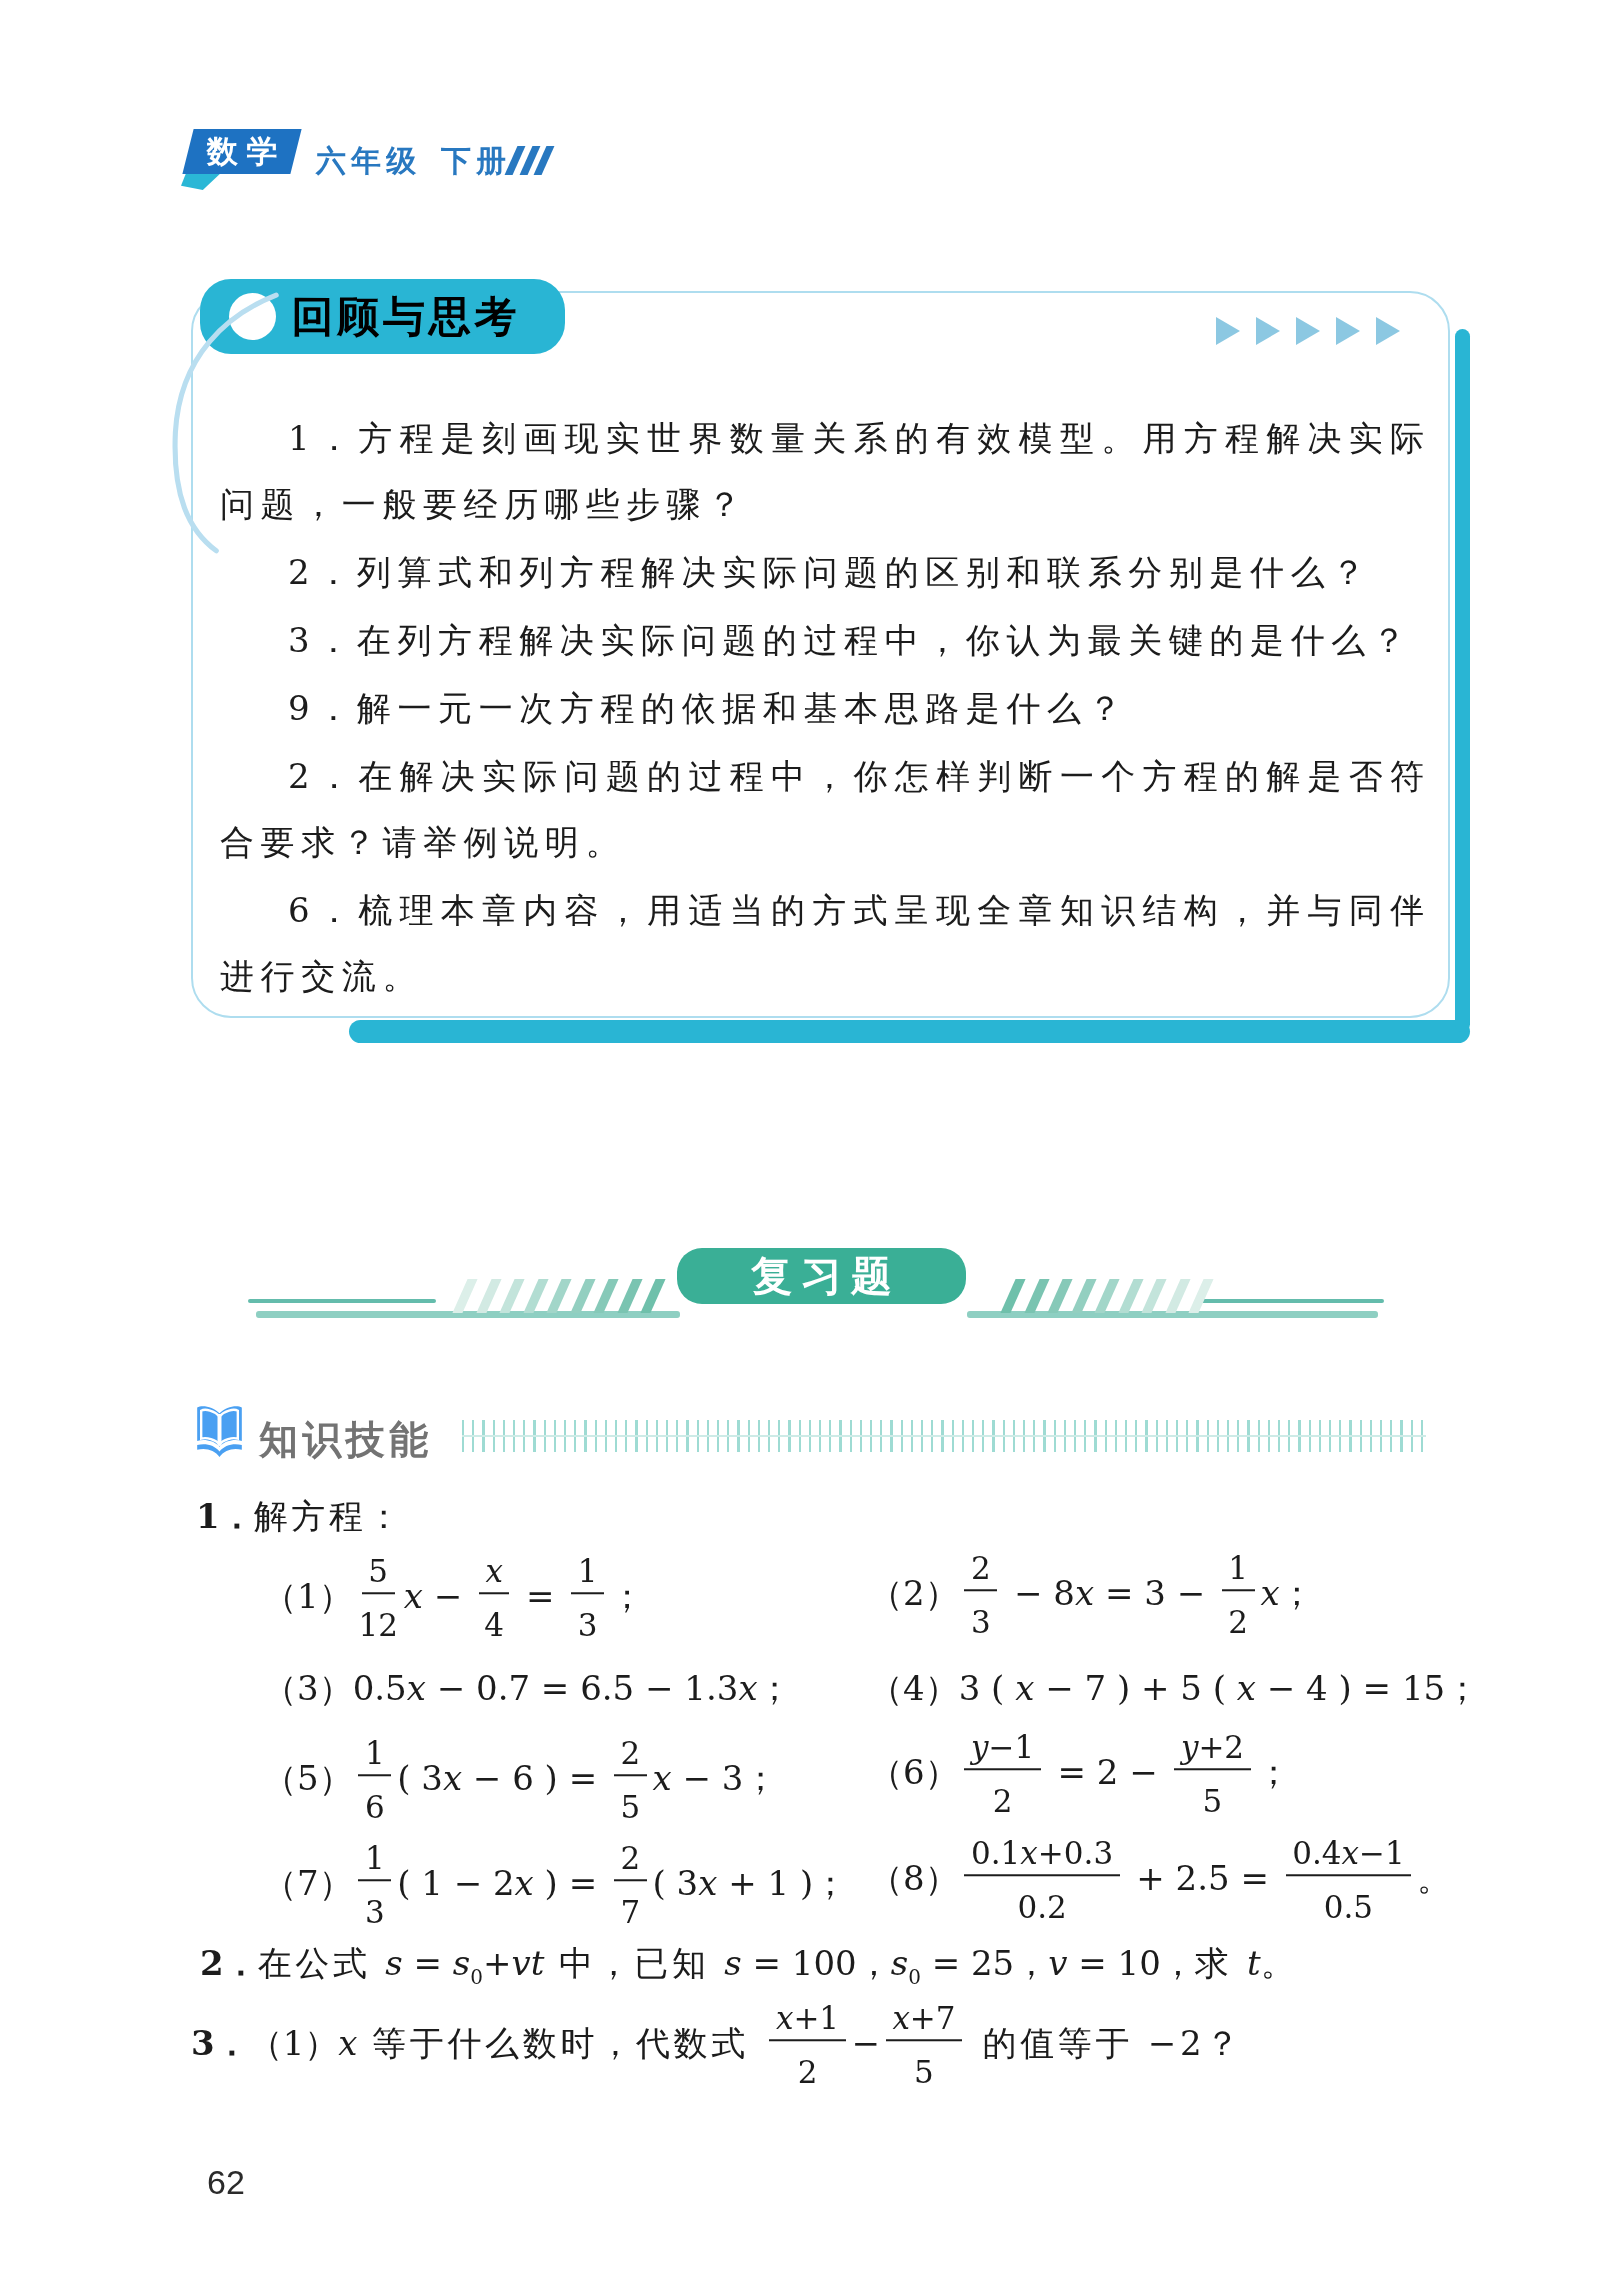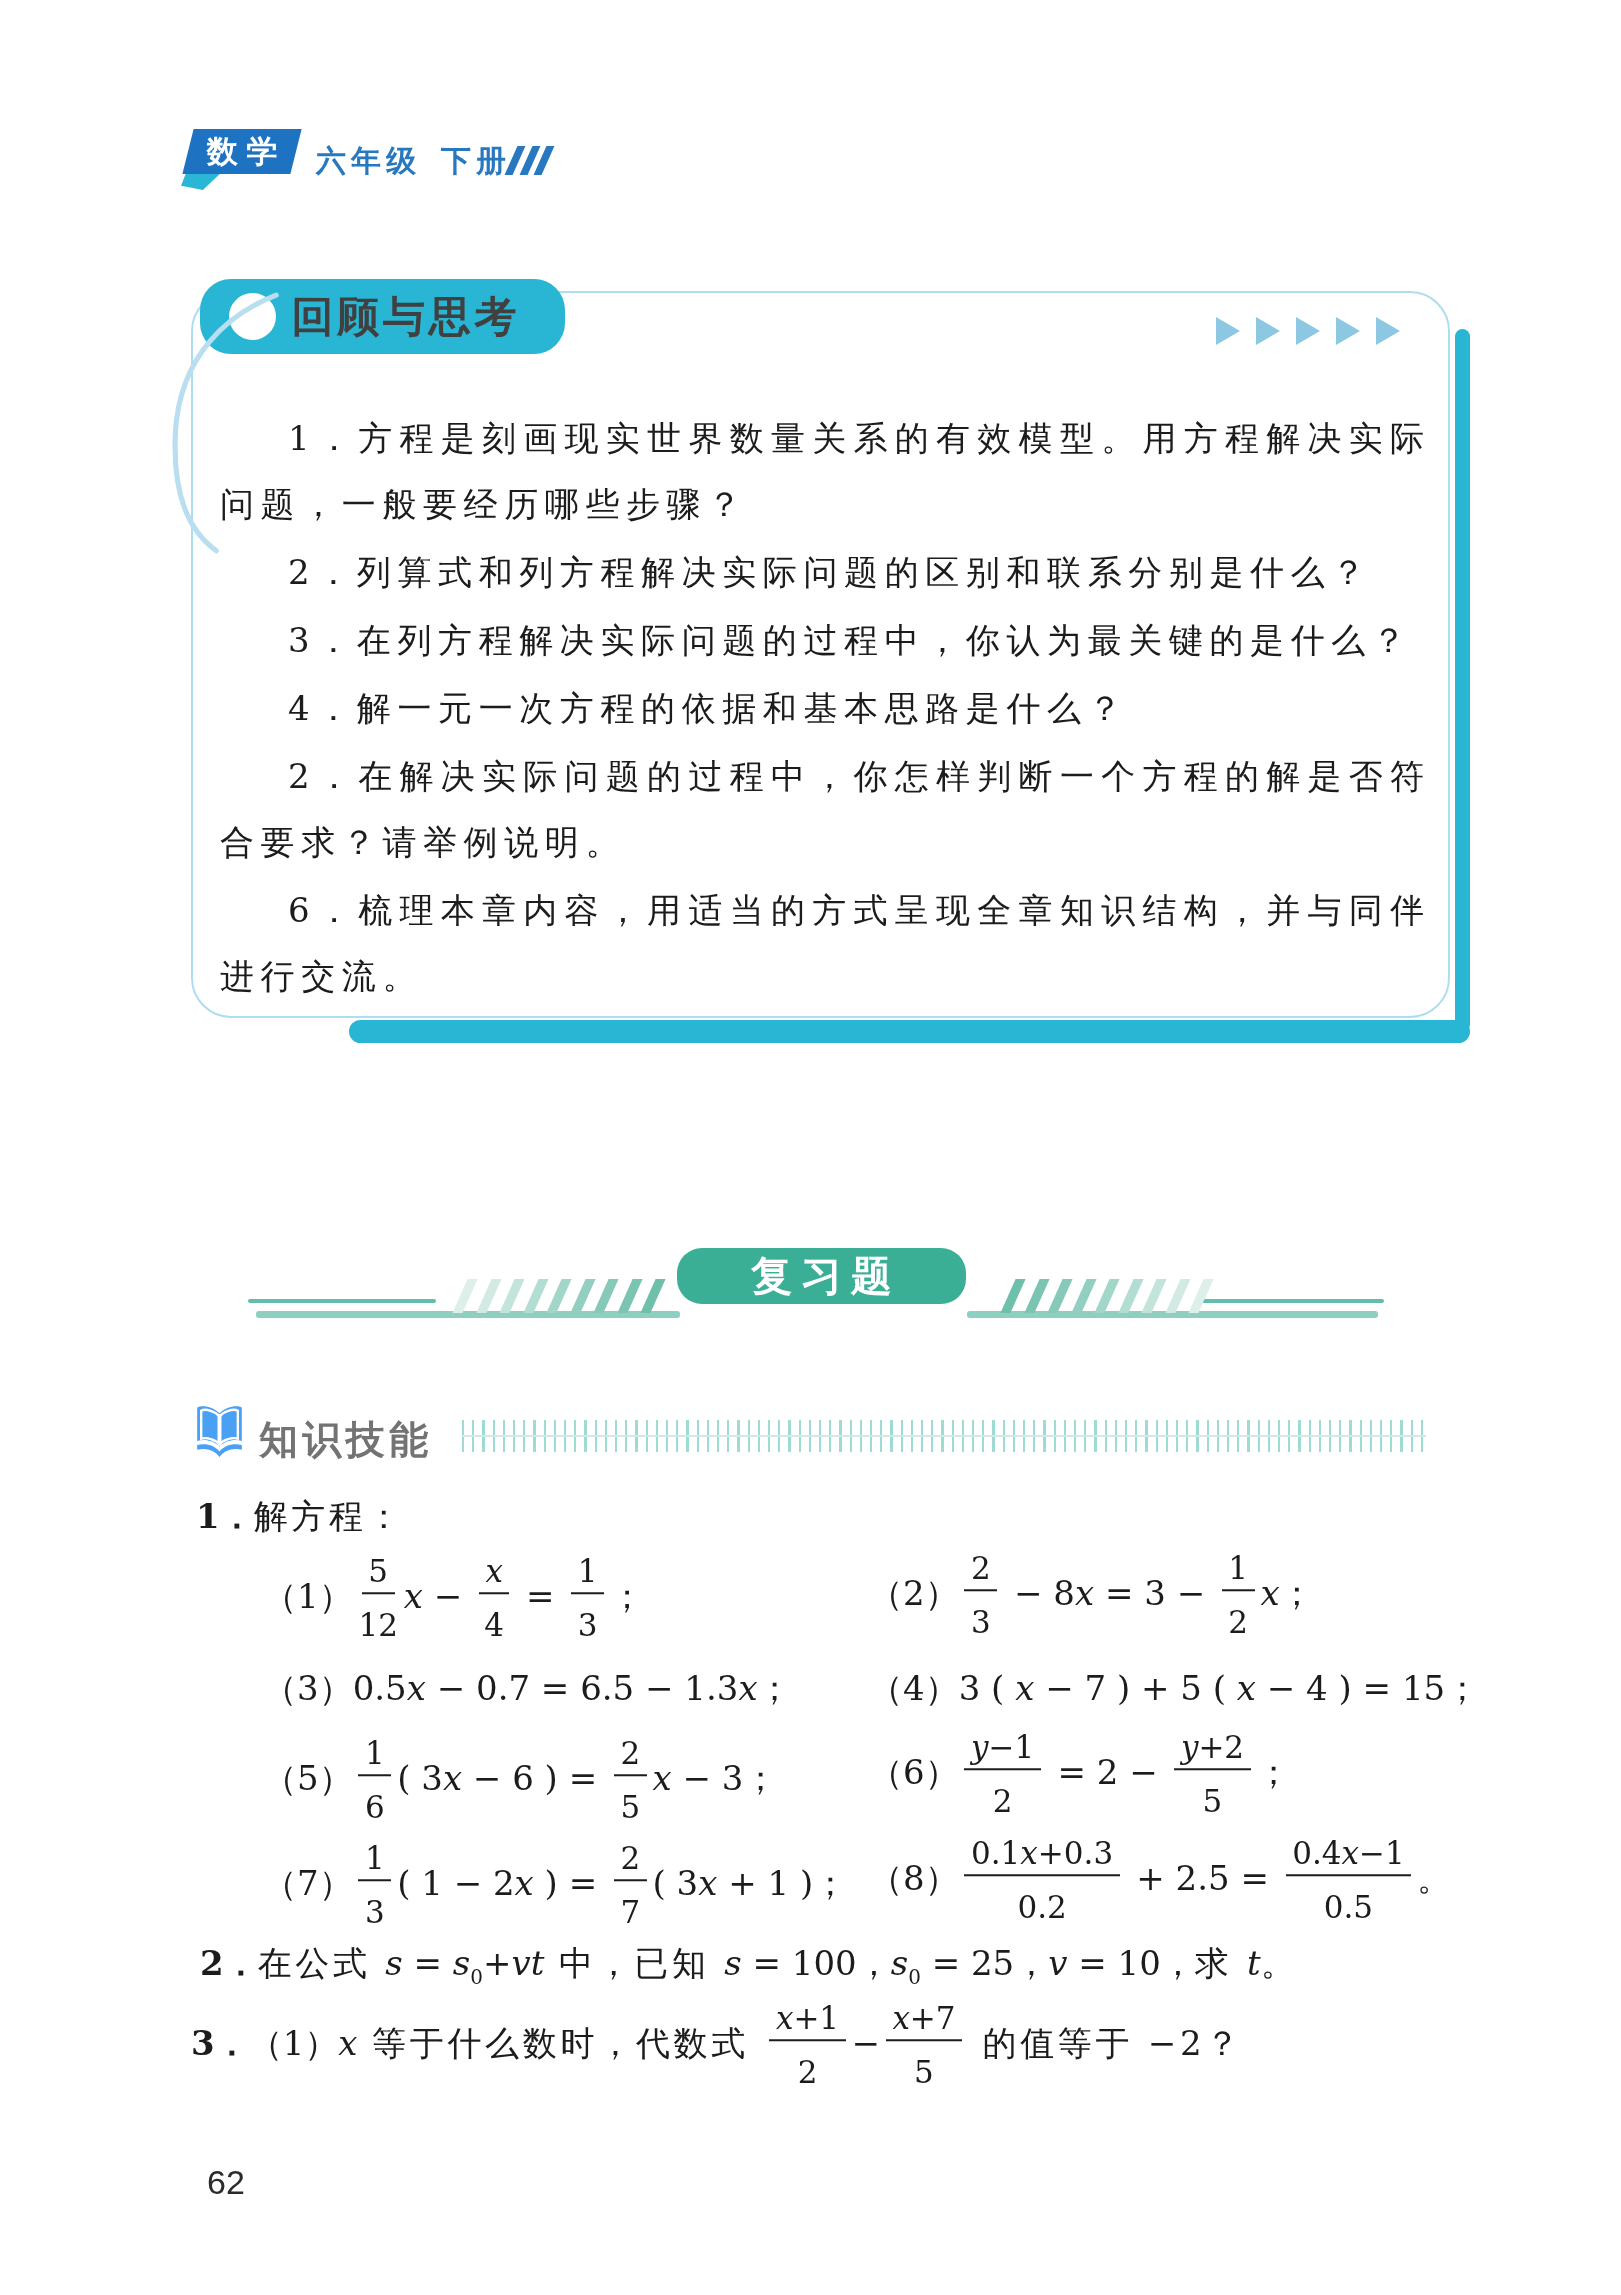--- a/index.html
+++ b/index.html
@@ -24,21 +24,21 @@
   .shadow-bottom{position:absolute;left:349px;top:1020px;width:1121px;height:23.4px;
         background:#29b5d4;border-radius:11.7px;}
   .shadow-right{position:absolute;left:1455px;top:329px;width:15.3px;height:703px;
         background:#29b5d4;border-radius:8px;}
   .review-box{position:absolute;left:191px;top:291px;width:1259px;height:727px;background:#fff;
         border:2.9px solid #aeddef;border-radius:40px;box-sizing:border-box;
         padding:110px 15.3px 0 25px;z-index:2;}
   .review-tab{position:absolute;left:6.6px;top:-14px;width:365px;height:75px;background:#29b5d4;
         border-radius:31px;display:flex;align-items:center;z-index:3;}
   .tab-circle{width:47px;height:47px;background:#fff;border-radius:50%;margin-left:29px;flex:0 0 auto;}
-  .tab-title{color:#404040;font-size:42px;font-weight:bold;letter-spacing:3.7px;margin-left:16px;
+  .tab-title{color:#000000;font-size:42px;font-weight:bold;letter-spacing:3.7px;margin-left:16px;
         font-family:"DejaVu Serif","Liberation Serif",serif;white-space:nowrap;}
   .arrows{position:absolute;right:48px;top:24px;display:flex;gap:16px;z-index:3;}
   .arrows i{display:block;width:0;height:0;border-left:24px solid #8cc8e2;
         border-top:14px solid transparent;border-bottom:14px solid transparent;}
   .swoosh{position:absolute;left:0;top:0;z-index:4;pointer-events:none;}
   .review-box p{margin:2px;font-size:34px;line-height:66px;letter-spacing:6.6px;
         text-indent:2em;text-align:justify;color:#1c1c1c;}
 
   
   .line{position:absolute;border-radius:2.9px;}
@@ -111,21 +111,21 @@
     <div class="arrows">
       <i></i>
         <i></i>
         <i></i>
         <i></i>
         <i></i>
     </div>
     <p>1．方程是刻画现实世界数量关系的有效模型。用方程解决实际问题，一般要经历哪些步骤？</p>
     <p>2．列算式和列方程解决实际问题的区别和联系分别是什么？</p>
     <p>3．在列方程解决实际问题的过程中，你认为最关键的是什么？</p>
-    <p>4．解一元一次方程的依据和基本思路是什么？</p>
+    <p>9．解一元一次方程的依据和基本思路是什么？</p>
     <p>2．在解决实际问题的过程中，你怎样判断一个方程的解是否符合要求？请举例说明。</p>
     <p>6．梳理本章内容，用适当的方式呈现全章知识结构，并与同伴进行交流。</p>
   </div>
 
   <svg class="swoosh" width="380" height="599" viewBox="0 0 520 820">
     <path d="M 378 404 C 312 430 246 486 240 592 C 236 678 258 726 296 754" fill="none" stroke="#b9def0" stroke-width="7" stroke-linecap="round"></path>
   </svg>
 
   <div class="line ln-dark" style="left:248px;top:1299px;width:188px;"></div>
   <div class="line ln-light" style="left:256px;top:1311px;width:424px;"></div>

